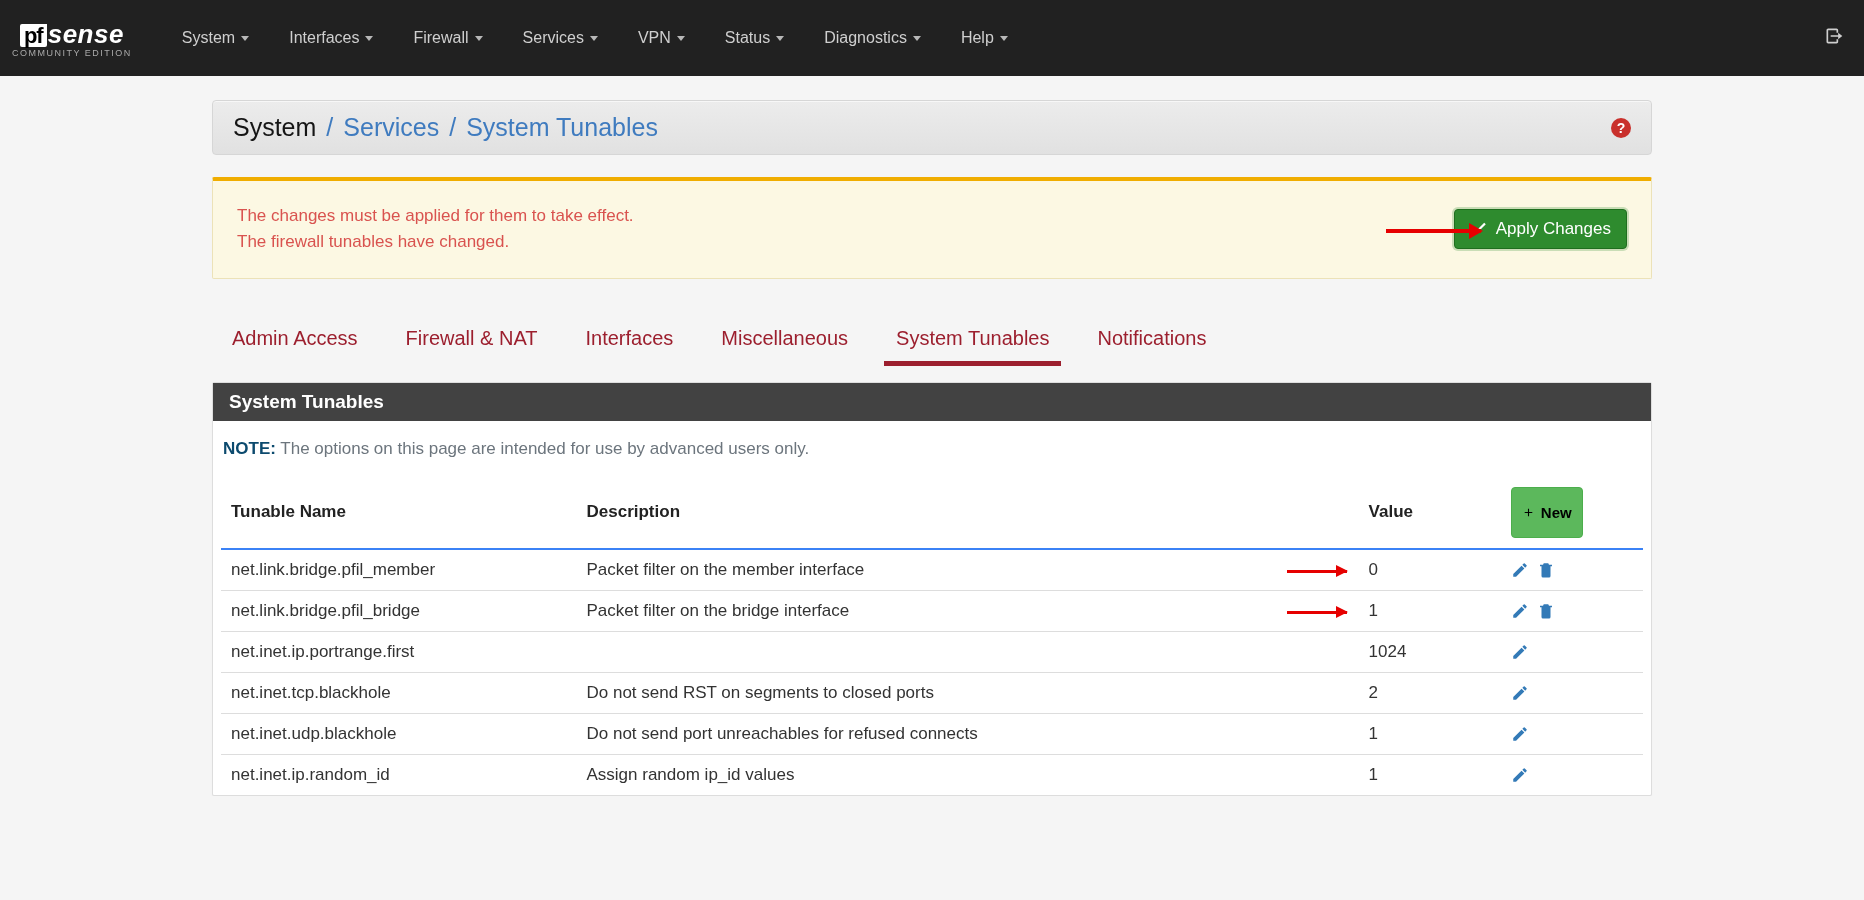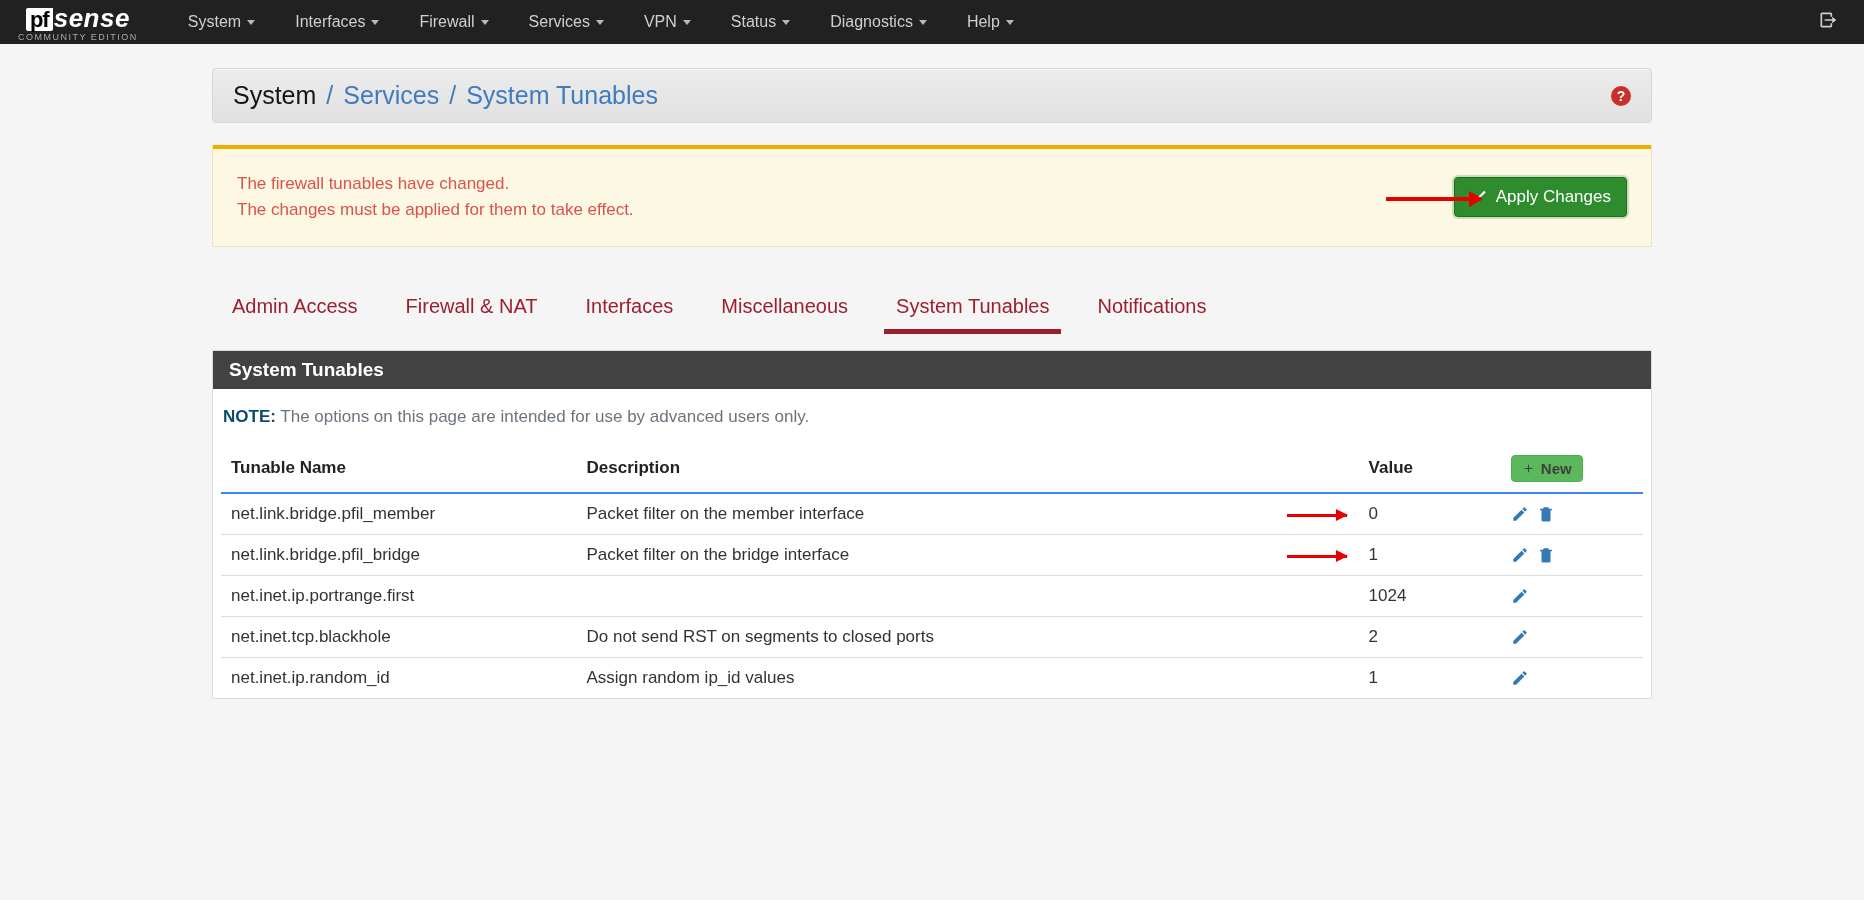--- a/index.html
+++ b/index.html
@@ -21,21 +21,21 @@
     --alert-border-top:#f0ad00;
     --alert-text:#d9534f;
     --btn-green:#2e8b2e;
     --btn-green-border:#1f6e1f;
     --icon-blue:#337ab7;
     --help-red:#c9302c;
     --row-border:#dddddd;
   }
   html,body{margin:0;padding:0;background:var(--page-bg);font-family:-apple-system,BlinkMacSystemFont,"Segoe UI",Helvetica,Arial,sans-serif;color:var(--text);}
   
-  .navbar{background:var(--navbar-bg);height:44px;display:flex;align-items:center;padding:0 18px;}
+  .navbar{background:var(--navbar-bg);height:76px;display:flex;align-items:center;padding:0 12px;}
   .brand{display:flex;flex-direction:column;align-items:center;margin-right:32px;}
   .brand-logo{display:flex;align-items:baseline;}
   .brand-pf{background:#fff;color:#000;font-weight:800;font-size:22px;padding:1px 4px 0 4px;border-radius:2px 0 2px 2px;line-height:1;font-family:Arial,sans-serif;letter-spacing:-1px;}
   .brand-sense{color:#fff;font-weight:700;font-size:26px;letter-spacing:.5px;margin-left:1px;font-family:Arial,sans-serif;font-style:italic;}
   .brand-sub{color:#aaa;font-size:9px;letter-spacing:1.5px;margin-top:-2px;}
   .navmenu{display:flex;gap:4px;flex:1;}
   .navitem{color:var(--navbar-fg);font-size:16px;padding:8px 18px;cursor:pointer;display:flex;align-items:center;gap:6px;white-space:nowrap;}
   .navitem .caret{width:0;height:0;border-left:4px solid transparent;border-right:4px solid transparent;border-top:5px solid var(--navbar-fg-dim);}
   .nav-right{margin-left:auto;color:var(--navbar-fg);font-size:20px;padding:8px;cursor:pointer;}
   
@@ -65,21 +65,21 @@
   .note-line{color:var(--muted);font-size:17px;padding:4px 2px 18px 2px;}
   .note-line strong{color:#0c4a6e;text-align:center;}
   
   table.tunables{width:100%;border-collapse:collapse;}
   table.tunables th{font-size:17px;font-weight:700;text-align:left;padding:10px 10px;color:#222;border-bottom:2px solid #3b82f6;}
   table.tunables td{font-size:17px;padding:10px 10px;color:#333;border-top:1px solid var(--row-border);position:relative;}
   .col-name{width:25%;}
   .col-desc{width:55%;}
   .col-value{width:10%;}
   .col-actions{width:10%;text-align:right;}
-  .btn-new{background:#5cb85c;border:1px solid #4cae4c;color:#404040;font-size:15px;font-weight:600;padding:4px 10px;border-radius:4px;display:inline-flex;align-items:center;gap:6px;cursor:pointer;}
+  .btn-new{background:#5cb85c;border:1px solid #4cae4c;color:#000000;font-size:15px;font-weight:600;padding:16px 10px;border-radius:4px;display:inline-flex;align-items:center;gap:6px;cursor:pointer;}
   .row-actions{display:flex;gap:8px;justify-content:flex-start;}
   .icon-btn{color:var(--icon-blue);cursor:pointer;display:inline-flex;}
   .icon-btn svg{width:18px;height:18px;}
   .value-cell{position:relative;}
   .arrow-value{position:absolute;height:3px;background:#e60000;width:60px;left:-72px;top:20px;}
   .arrow-value::after{content:"";position:absolute;right:-1px;top:-5px;width:0;height:0;border-top:6.5px solid transparent;border-bottom:6.5px solid transparent;border-left:12px solid #e60000;}
   th.col-actions{text-align:right;}
 </style>
 </head>
 <body>
@@ -141,22 +141,22 @@
       <span class="bc-sep">/</span>
       <span class="bc-link">Services</span>
       <span class="bc-sep">/</span>
       <span class="bc-link">System Tunables</span>
     </div>
     <div class="help-icon">?</div>
   </div>
 
   <div class="alert">
     <div class="alert-text">
+      <div>The changes must be applied for them to take effect.</div>
       <div>The firewall tunables have changed.</div>
-      <div>The changes must be applied for them to take effect.</div>
     </div>
     <span class="arrow-annot arrow-apply"></span>
     <button class="btn-apply">
       <svg width="18" height="18" viewBox="0 0 24 24" fill="none" stroke="currentColor" stroke-width="3">
           <polyline points="20 6 9 17 4 12"></polyline>
         </svg>
       <span>Apply Changes</span>
     </button>
   </div>
 
@@ -252,20 +252,34 @@
                 <div class="row-actions">
                   <span class="icon-btn">
                     <svg width="18" height="18" viewBox="0 0 24 24" fill="currentColor">
                       <path d="M3 17.25V21h3.75L17.81 9.94l-3.75-3.75L3 17.25zM20.71 7.04a1 1 0 0 0 0-1.41l-2.34-2.34a1 1 0 0 0-1.41 0l-1.83 1.83 3.75 3.75 1.83-1.83z"></path>
                     </svg>
                   </span>
                 </div>
               </td>
             </tr>
             <tr>
+              <td class="col-name">net.inet.udp.blackhole</td>
+              <td class="col-desc">Do not send port unreachables for refused connects</td>
+              <td class="col-value value-cell">1</td>
+              <td class="col-actions">
+                <div class="row-actions">
+                  <span class="icon-btn">
+                    <svg width="18" height="18" viewBox="0 0 24 24" fill="currentColor">
+                      <path d="M3 17.25V21h3.75L17.81 9.94l-3.75-3.75L3 17.25zM20.71 7.04a1 1 0 0 0 0-1.41l-2.34-2.34a1 1 0 0 0-1.41 0l-1.83 1.83 3.75 3.75 1.83-1.83z"></path>
+                    </svg>
+                  </span>
+                </div>
+              </td>
+            </tr>
+            <tr>
               <td class="col-name">net.inet.ip.random_id</td>
               <td class="col-desc">Assign random ip_id values</td>
               <td class="col-value value-cell">1</td>
               <td class="col-actions">
                 <div class="row-actions">
                   <span class="icon-btn">
                     <svg width="18" height="18" viewBox="0 0 24 24" fill="currentColor">
                       <path d="M3 17.25V21h3.75L17.81 9.94l-3.75-3.75L3 17.25zM20.71 7.04a1 1 0 0 0 0-1.41l-2.34-2.34a1 1 0 0 0-1.41 0l-1.83 1.83 3.75 3.75 1.83-1.83z"></path>
                     </svg>
                   </span>

